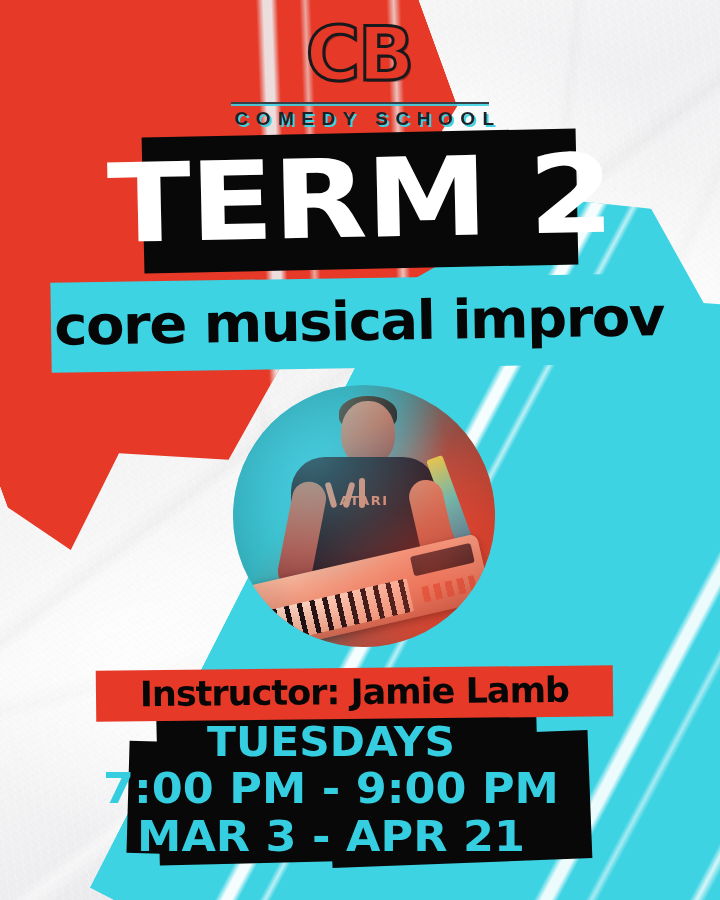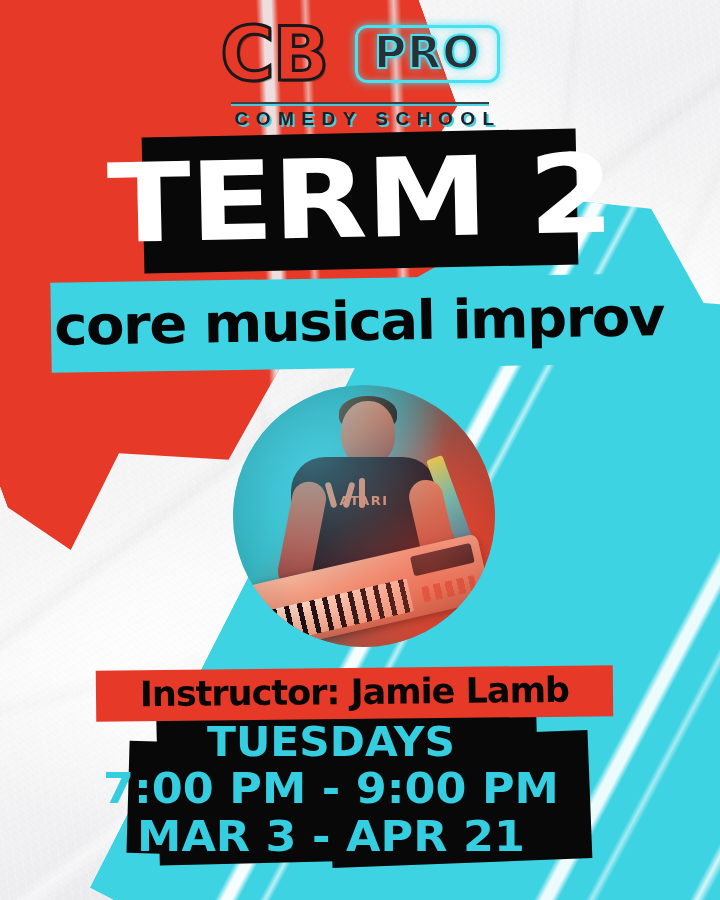--- a/index.html
+++ b/index.html
@@ -455,23 +455,20 @@
   <div class="paper-grain"></div>
 
   <div class="brush-red"></div>
   <div class="brush-red-streaks"></div>
   <div class="brush-cyan"></div>
   <div class="brush-cyan-streaks"></div>
 
   <div class="logo-wrap">
     <div class="logo-row">
       <span class="logo-cb">CB</span>
-      <span class="logo-pro-box">
-        <span class="logo-pro">PRO</span>
-      </span>
     </div>
     <div class="logo-rule"></div>
     <div class="logo-school">COMEDY SCHOOL</div>
   </div>
 
   <div class="term-banner">
     <span class="term-text">TERM 2</span>
   </div>
 
   <div class="sub-band">

